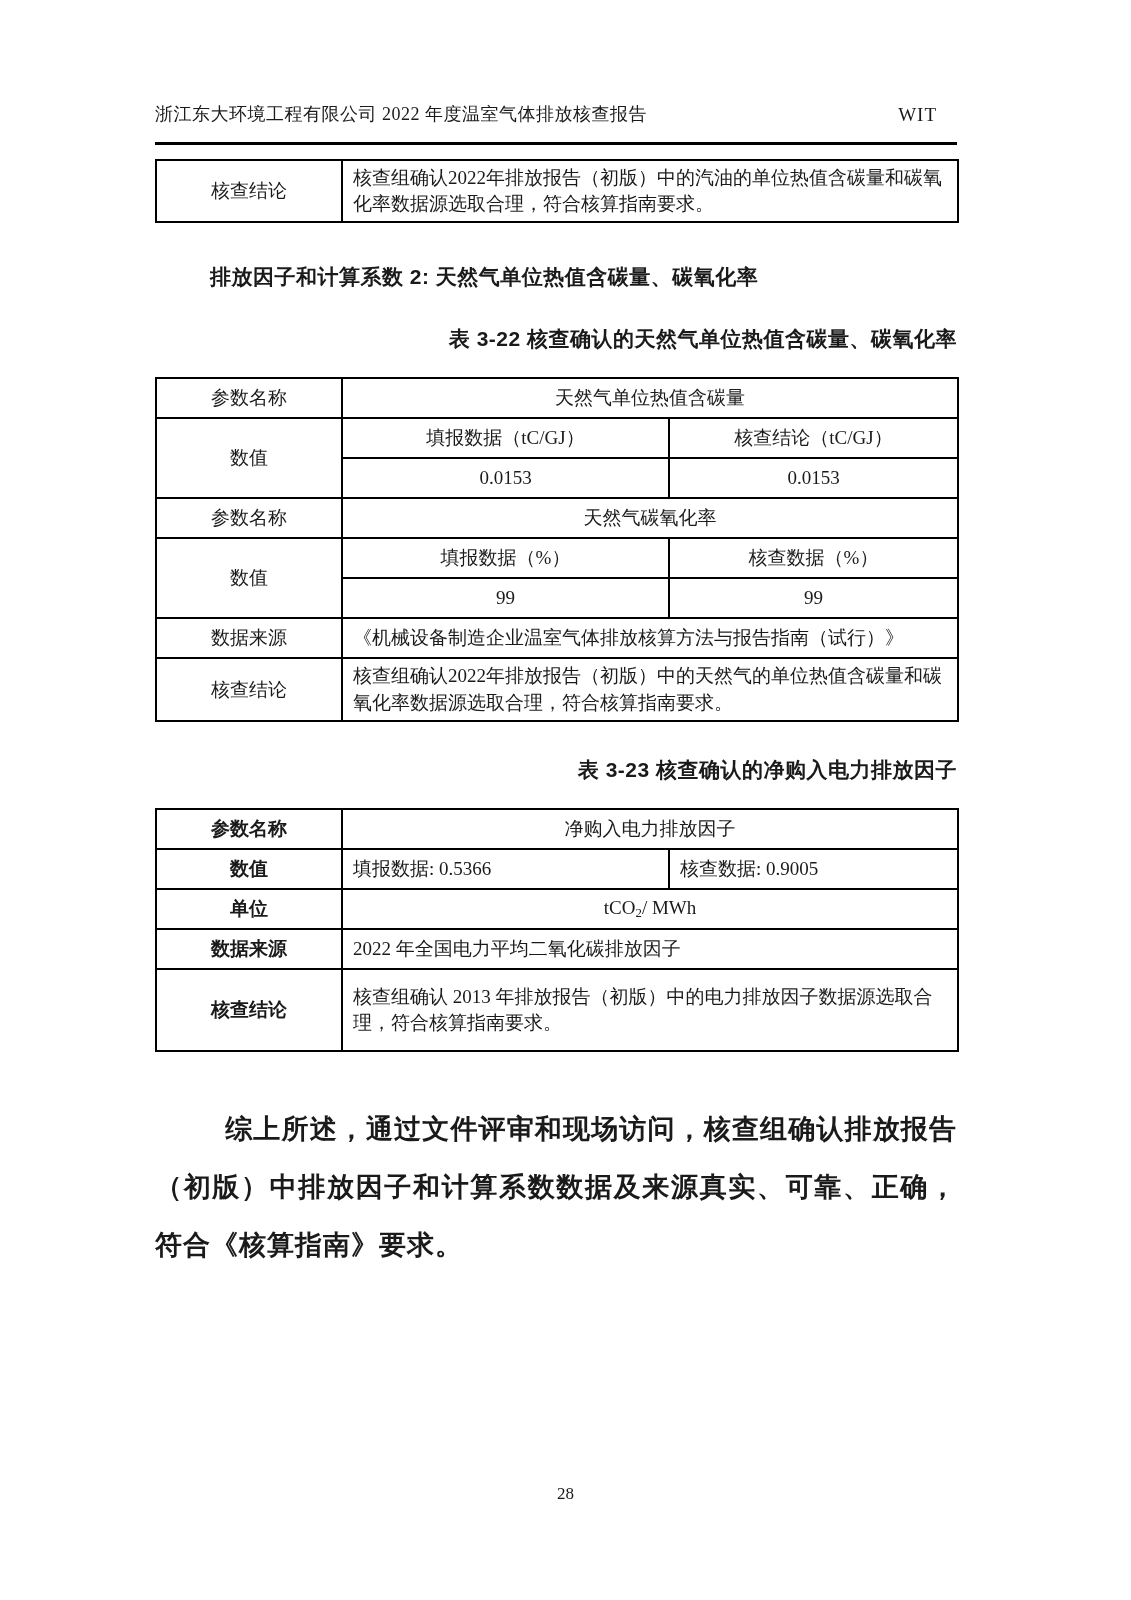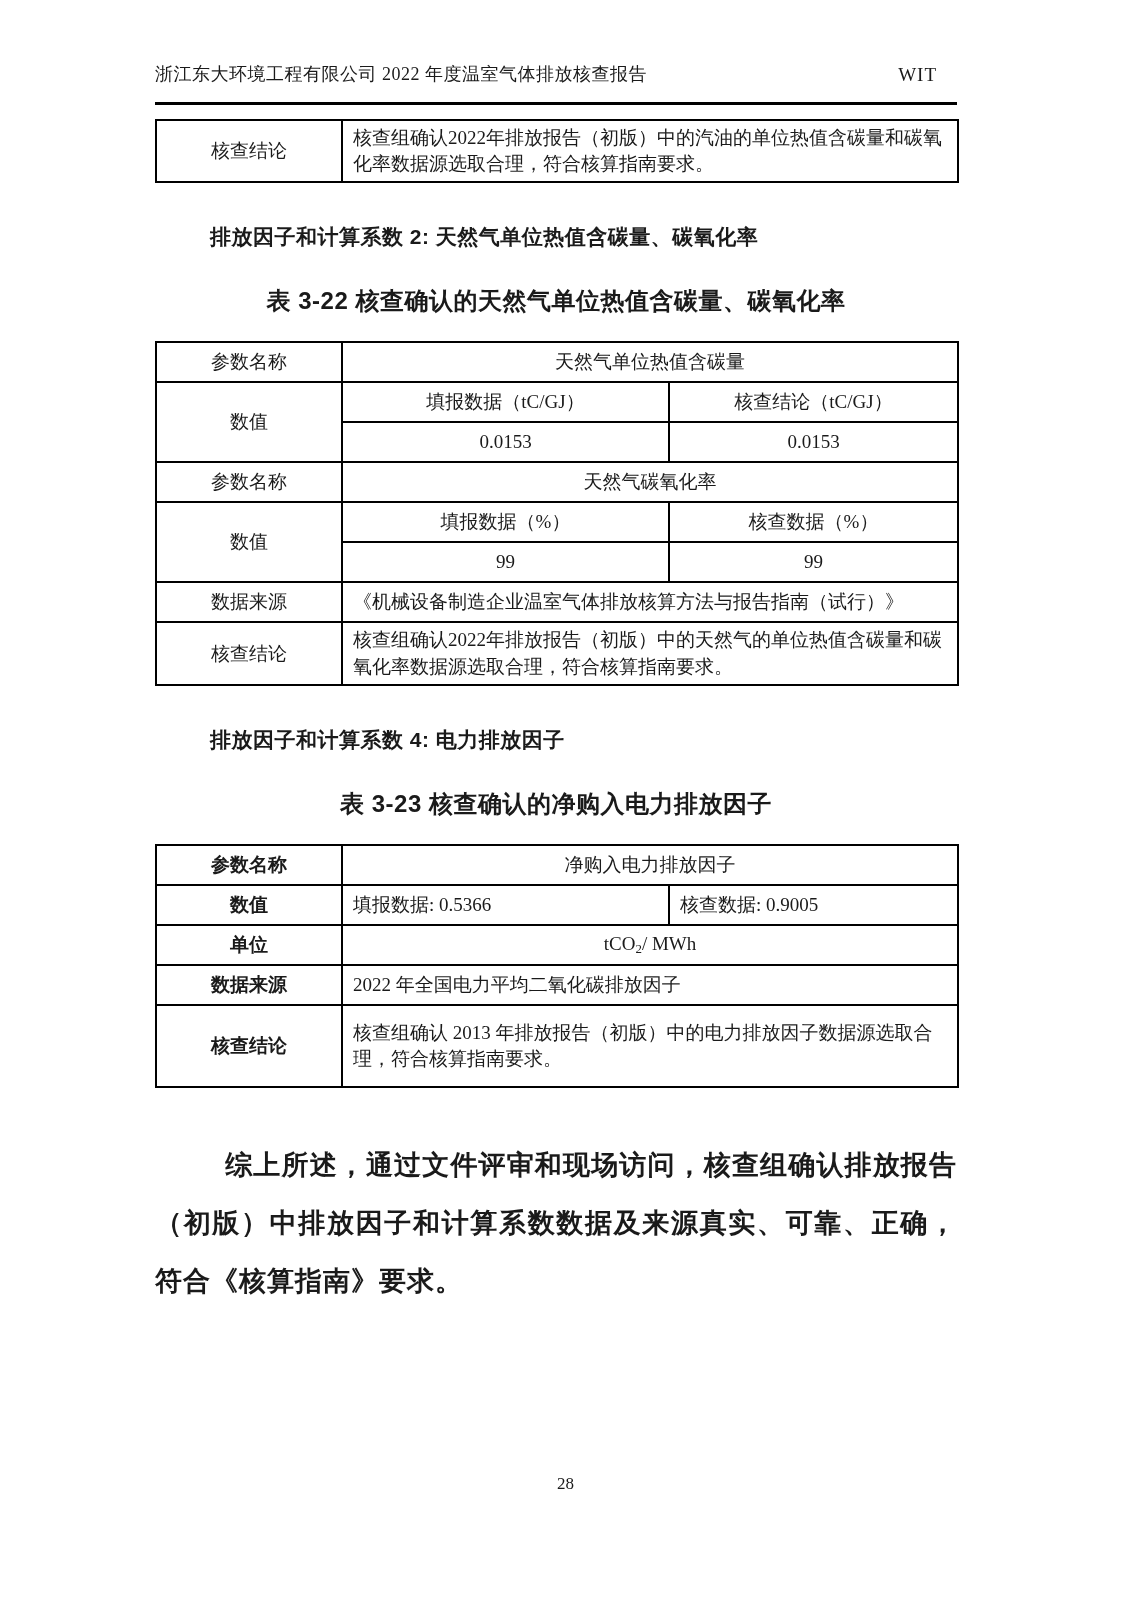--- a/index.html
+++ b/index.html
@@ -17,21 +17,21 @@
     position: absolute;
     left: 155px;
     top: 0;
     width: 802px;
   }
   
   .header {
     display: flex;
     justify-content: space-between;
     align-items: flex-end;
-    padding-top: 62px;
+    padding-top: 102px;
     padding-bottom: 16px;
     border-bottom: 3px solid #000;
   }
   .header-title { font-size: 18px; letter-spacing: 0.5px; }
   .header-logo  { font-size: 19px; letter-spacing: 1px; padding-right: 20px; }
 
   
   table {
     width: 100%;
     border-collapse: collapse;
@@ -52,22 +52,22 @@
   .top-table td { height: 50px; }
 
   .section-heading {
     margin-top: 40px;
     padding-left: 55px;
     font-size: 21px;
     letter-spacing: 0.5px;
   }
   .table-caption {
     margin-top: 34px;
-    text-align: center;
-    font-size: 24px;
+    text-align: right;
+    font-size: 21px;
     letter-spacing: 0.5px;
   }
   .data-table { margin-top: 24px; }
   .data-table td { height: 40px; }
   .data-table td.tall { height: auto; }
 
   col.col-label { width: 186px; }
   col.col-a { width: 327px; }
   col.col-b { width: 289px; }
 
@@ -76,21 +76,21 @@
   .summary {
     margin-top: 48px;
     font-size: 27px;
     line-height: 58px;
     text-indent: 2.6em;
     text-align: justify;
     letter-spacing: 1px;
   }
   .page-number {
     position: absolute;
-    bottom: 106px;
+    bottom: 96px;
     left: 0;
     width: 100%;
     text-align: center;
     font-size: 17px;
   }
 </style>
 </head>
 <body>
 
 <div class="page">
@@ -156,21 +156,20 @@
         <td class="c">数据来源</td>
         <td class="l" colspan="2">《机械设备制造企业温室气体排放核算方法与报告指南（试行）》</td>
       </tr>
       <tr>
         <td class="c tall">核查结论</td>
         <td class="l twoline tall" colspan="2">核查组确认2022年排放报告（初版）中的天然气的单位热值含碳量和碳氧化率数据源选取合理，符合核算指南要求。</td>
       </tr>
     </tbody>
       </table>
 
-    <div class="section-heading hei">排放因子和计算系数 4:  电力排放因子</div>
 
     <div class="table-caption hei">表 3-23 核查确认的净购入电力排放因子</div>
 
     <table class="data-table">
       <colgroup>
           <col class="col-label">
           <col class="col-a">
           <col class="col-b">
         </colgroup>
       <tbody>

